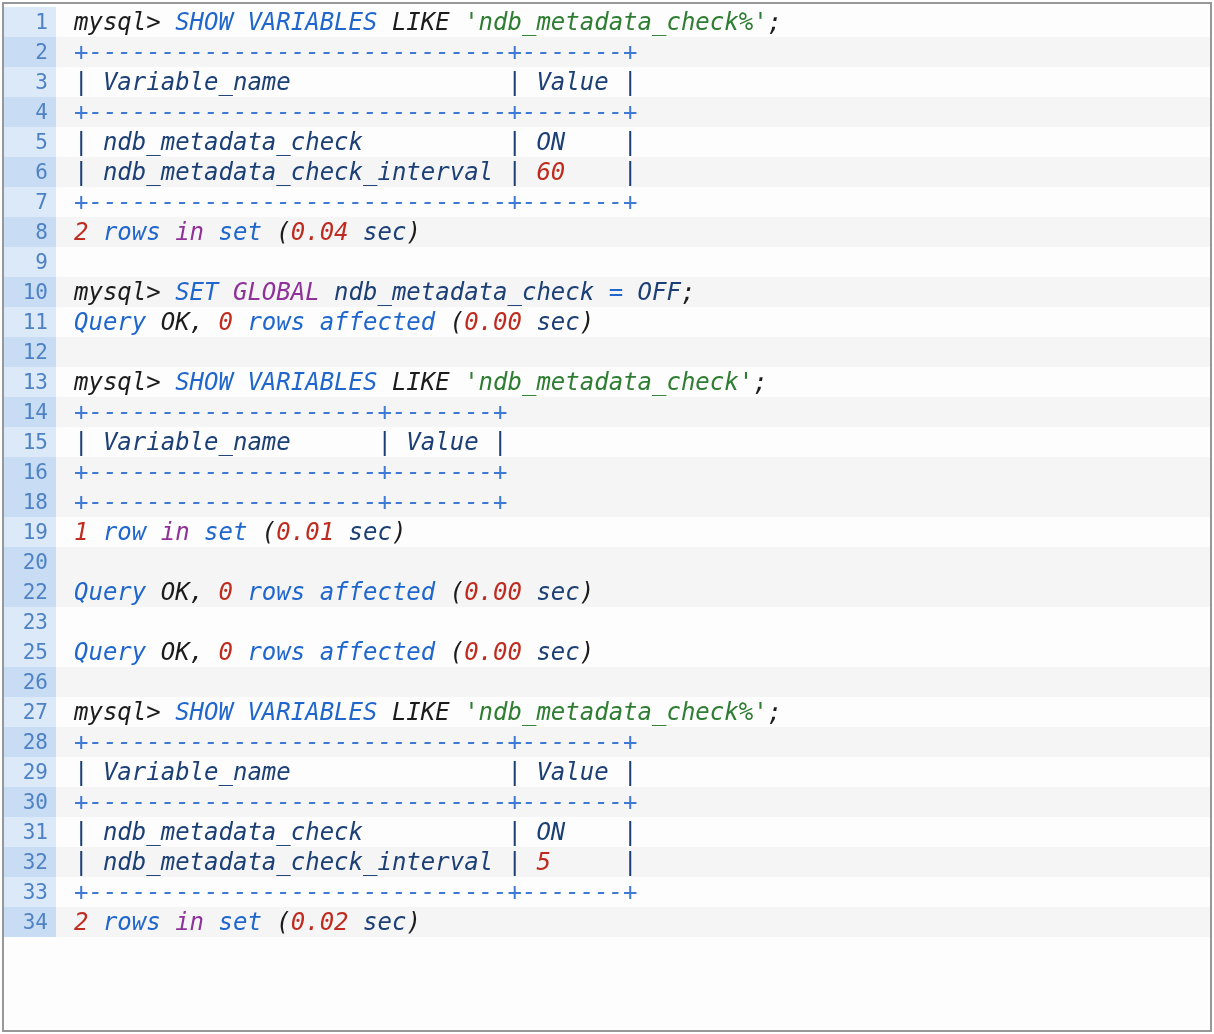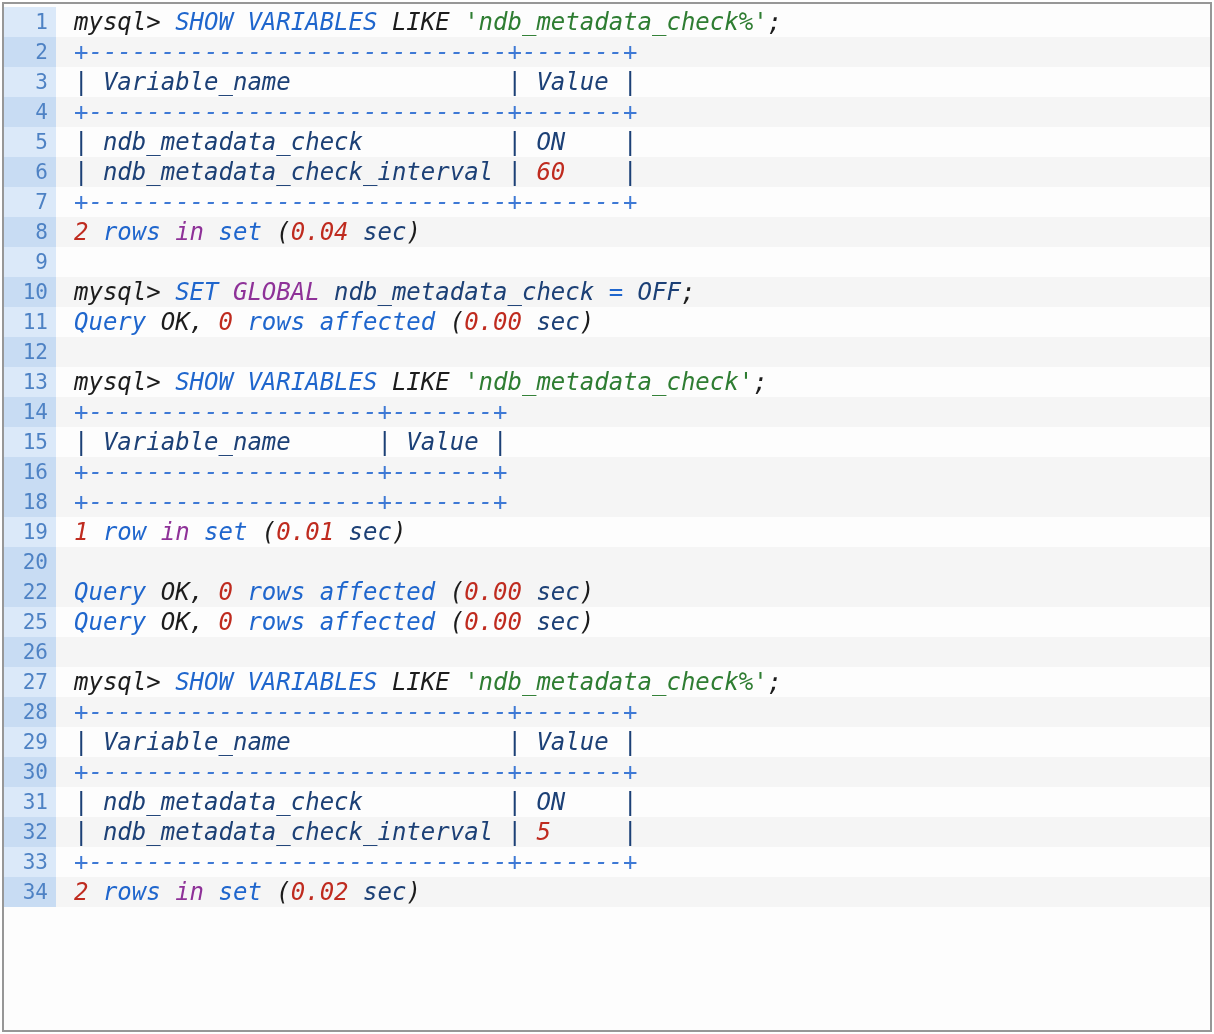--- a/index.html
+++ b/index.html
@@ -137,20 +137,24 @@
       </div>
       <div class="row even">
         <div class="gutter">20</div>
         <div class="content"></div>
       </div>
       <div class="row even">
         <div class="gutter">22</div>
         <div class="content"><span class="tok-kw">Query </span><span class="tok-plain">OK, </span><span class="tok-num">0 </span><span class="tok-kw">rows affected </span><span class="tok-plain">(</span><span class="tok-num">0.00</span><span class="tok-plain"> </span><span class="tok-id">sec</span><span class="tok-plain">)</span></div>
       </div>
       <div class="row odd">
+        <div class="gutter">23</div>
+        <div class="content"></div>
+      </div>
+      <div class="row odd">
         <div class="gutter">25</div>
         <div class="content"><span class="tok-kw">Query </span><span class="tok-plain">OK, </span><span class="tok-num">0 </span><span class="tok-kw">rows affected </span><span class="tok-plain">(</span><span class="tok-num">0.00</span><span class="tok-plain"> </span><span class="tok-id">sec</span><span class="tok-plain">)</span></div>
       </div>
       <div class="row even">
         <div class="gutter">26</div>
         <div class="content"></div>
       </div>
       <div class="row odd">
         <div class="gutter">27</div>
         <div class="content"><span class="tok-plain">mysql&gt; </span><span class="tok-kw">SHOW VARIABLES </span><span class="tok-plain">LIKE </span><span class="tok-str">'ndb_metadata_check%'</span><span class="tok-plain">;</span></div>

